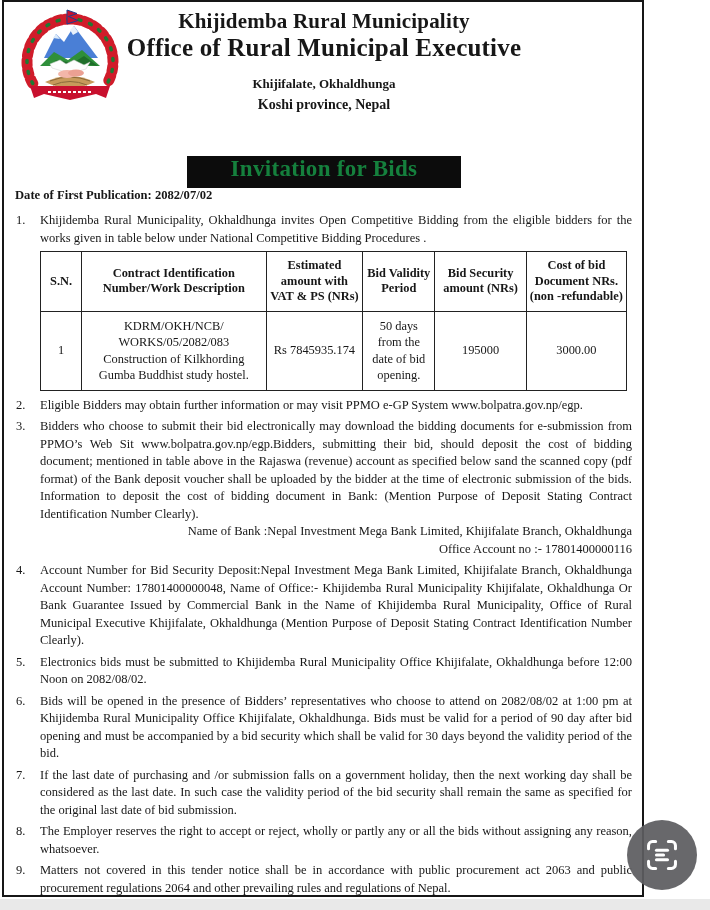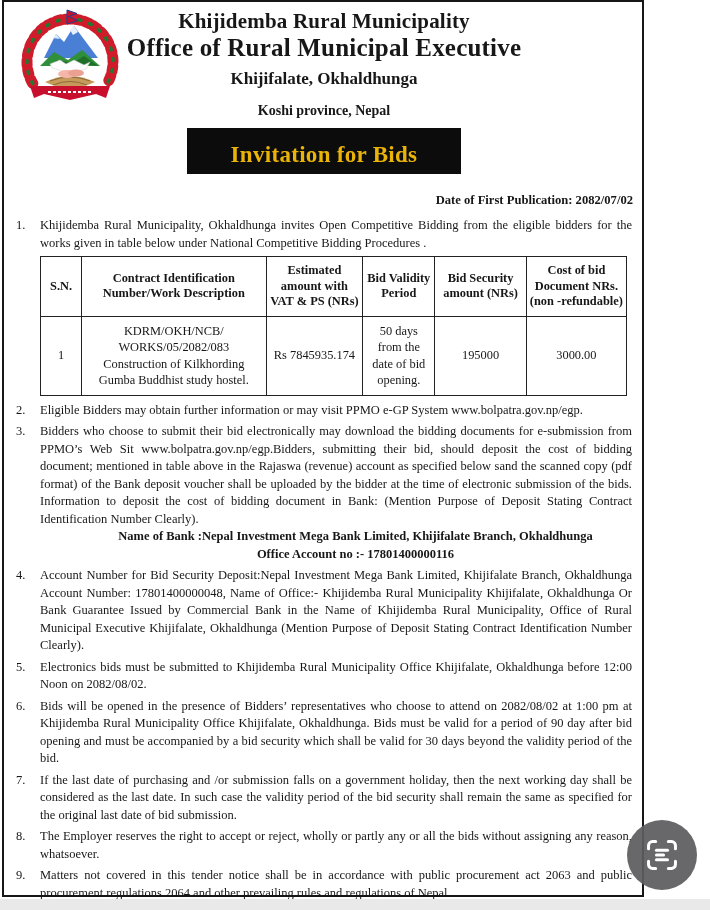--- a/index.html
+++ b/index.html
@@ -12,33 +12,33 @@
 
   .page { position:absolute; left:2px; top:0; width:642px; height:897px;
           border:2.5px solid #161616; background:#ffffff; }
   .page-inner { position:relative; width:100%; height:100%; padding:4px 9px 0 11px; }
 
   
   .emblem { position:absolute; left:16px; top:6px; width:100px; height:112px; }
   .hdr { text-align:center; font-weight:bold; }
   .h1 { font-size:21px; margin-top:3px; letter-spacing:.2px; }
   .h2 { font-size:25px; margin-top:0; letter-spacing:.2px; }
-  .h3 { font-size:17px; margin-top:7px; }
-  .h4 { font-size:14px; margin-top:14px; }
+  .h3 { font-size:13px; margin-top:14px; }
+  .h4 { font-size:14px; margin-top:5px; }
   .banner-wrap { text-align:center; margin-top:9px; }
-  .banner { display:inline-block; background:#0c0c0c; color:#eab308; font-weight:bold;
-            font-size:23px; padding:14px 44px 6px; letter-spacing:.3px; }
-  .pubdate { text-align:right; font-weight:bold; font-size:12.6px; margin-top:19px; }
+  .banner { display:inline-block; background:#0c0c0c; color:#15803d; font-weight:bold;
+            font-size:23px; padding:0 44px 6px; letter-spacing:.3px;margin-top:34px; }
+  .pubdate { text-align:left; font-weight:bold; font-size:12.6px; margin-top:0; }
 
   
   .list { margin-top:9px; }
   .row { display:flex; margin-bottom:4px; }
   .num { flex:none; width:25px; font-size:12.5px; line-height:17.5px; padding-left:1px; }
   .txt { flex:1; font-size:12.5px; line-height:17.5px; text-align:justify; padding-right:1px; }
-  .bold-line { font-weight:bold; text-align:center; line-height:17.5px;margin-left:39px; }
+  .bold-line { font-weight:normal; text-align:right; line-height:17.5px;margin-left:39px; }
   .doc-link { text-decoration:underline; }
 
   
   table { border-collapse:collapse; margin:4px 0 6px 25px; width:calc(100% - 31px); table-layout:fixed; }
   th,td { border:1px solid #222; text-align:center; vertical-align:middle; }
   th { font-size:12.4px; font-weight:bold; line-height:15.5px; padding:6px 3px; }
   td { font-size:12.4px; line-height:16.5px; padding:6px 4px; }
 
   
   .signature { margin-top:-16px; text-align:right; font-weight:bold; font-size:13.5px;

